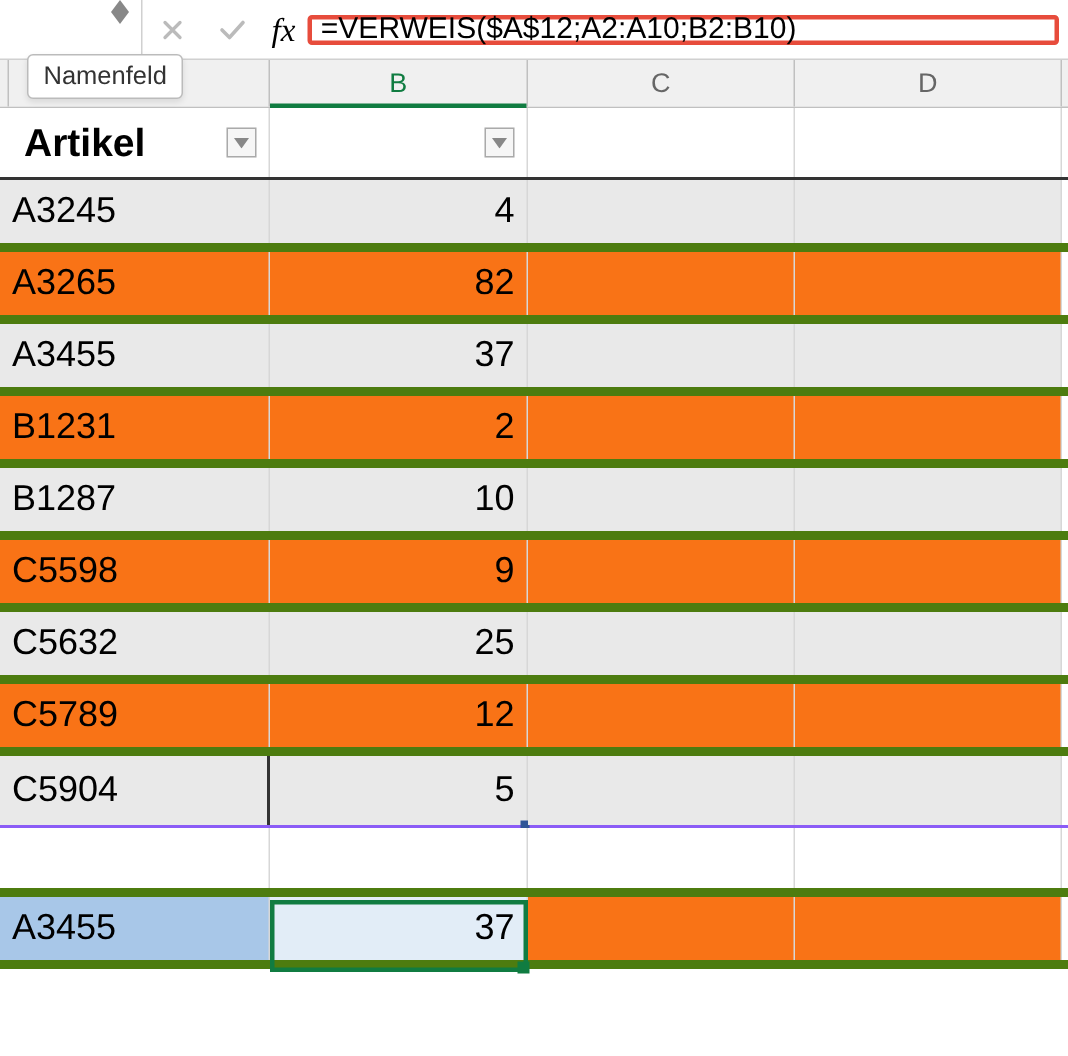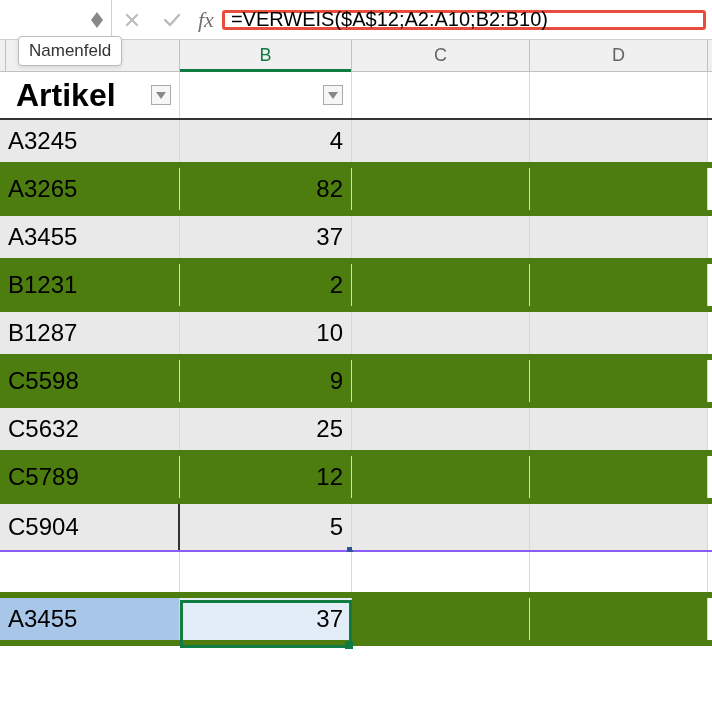--- a/index.html
+++ b/index.html
@@ -14,23 +14,23 @@
   .formula-bar {
     display: flex;
     align-items: center;
     height: 40px;
     border-bottom: 1px solid #d0d0d0;
     background: #fff;
     position: relative;
   }
   .name-box-wrap {
     position: relative;
-    width: 112px;
-    display: flex;
-    align-items: center;
+    width: 95px;
+    display: flex;
+    align-items: flex-start;
     justify-content: flex-end;
     padding-right: 8px;
     border-right: 1px solid #d0d0d0;
     height: 100%;
   }
   .name-box-arrows {
     display: flex;
     flex-direction: column;
     align-items: center;
     cursor: pointer;
@@ -55,21 +55,21 @@
     display: flex;
     align-items: center;
     justify-content: center;
     height: 100%;
     color: #aaa;
   }
   .fx-label {
     font-style: italic;
     font-family: "Times New Roman", serif;
     font-size: 22px;
-    color: #737373;
+    color: #000000;
     padding: 0 6px;
   }
   .formula-input-wrap {
     flex: 1;
     height: 20px;
     display: flex;
     align-items: center;
     margin: 0 6px 0 2px;
     border: 3px solid #e74c3c;
     border-radius: 3px;
@@ -125,30 +125,30 @@
     border-bottom: 6px solid #4d7c0f;
   }
   .cell {
     border-right: 1px solid #d7d7d7;
     display: flex;
     align-items: center;
     font-size: 24px;
     color: #000;
     padding: 0 8px;
     position: relative;
-    background: #4d7c0f;
+    background: #f97316;
   }
   .cell.col-a { width: 180px; }
   .cell.col-b { width: 172px; }
   .cell.col-c { width: 178px; }
   .cell.col-d { width: 178px; }
   .row-shade .cell { background: #e9e9e9; }
   .hdr-row .cell {
     font-weight: 700;
-    font-size: 32px;
+    font-size: 26px;
     background: #fff;
     padding-left: 16px;
   }
   .hdr-row { border-bottom: 2px solid #333; }
   .num { justify-content: flex-end; }
   .filter-btn {
     width: 20px; height: 20px;
     border: 1px solid #aaa;
     background: #f6f6f6;
     display: flex;

